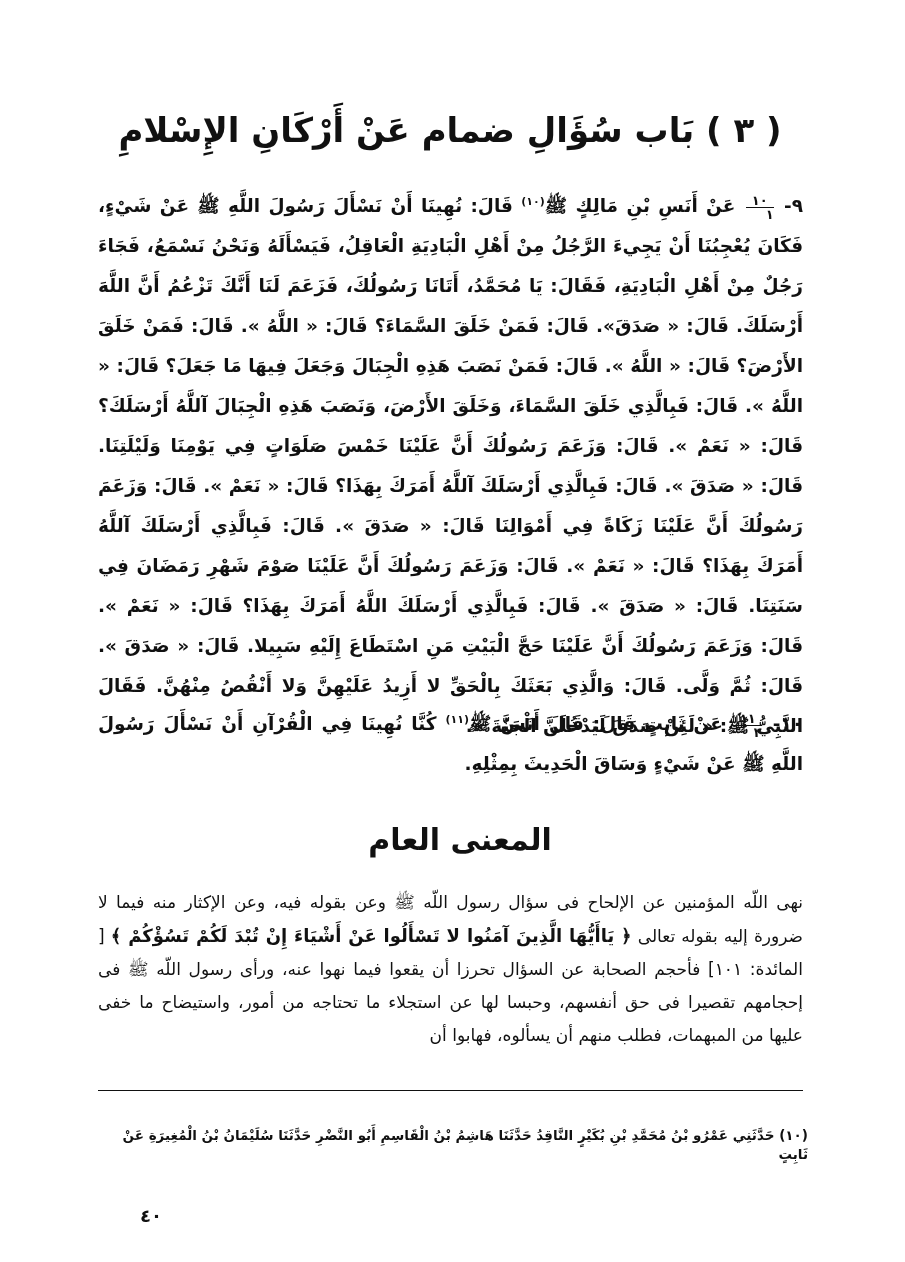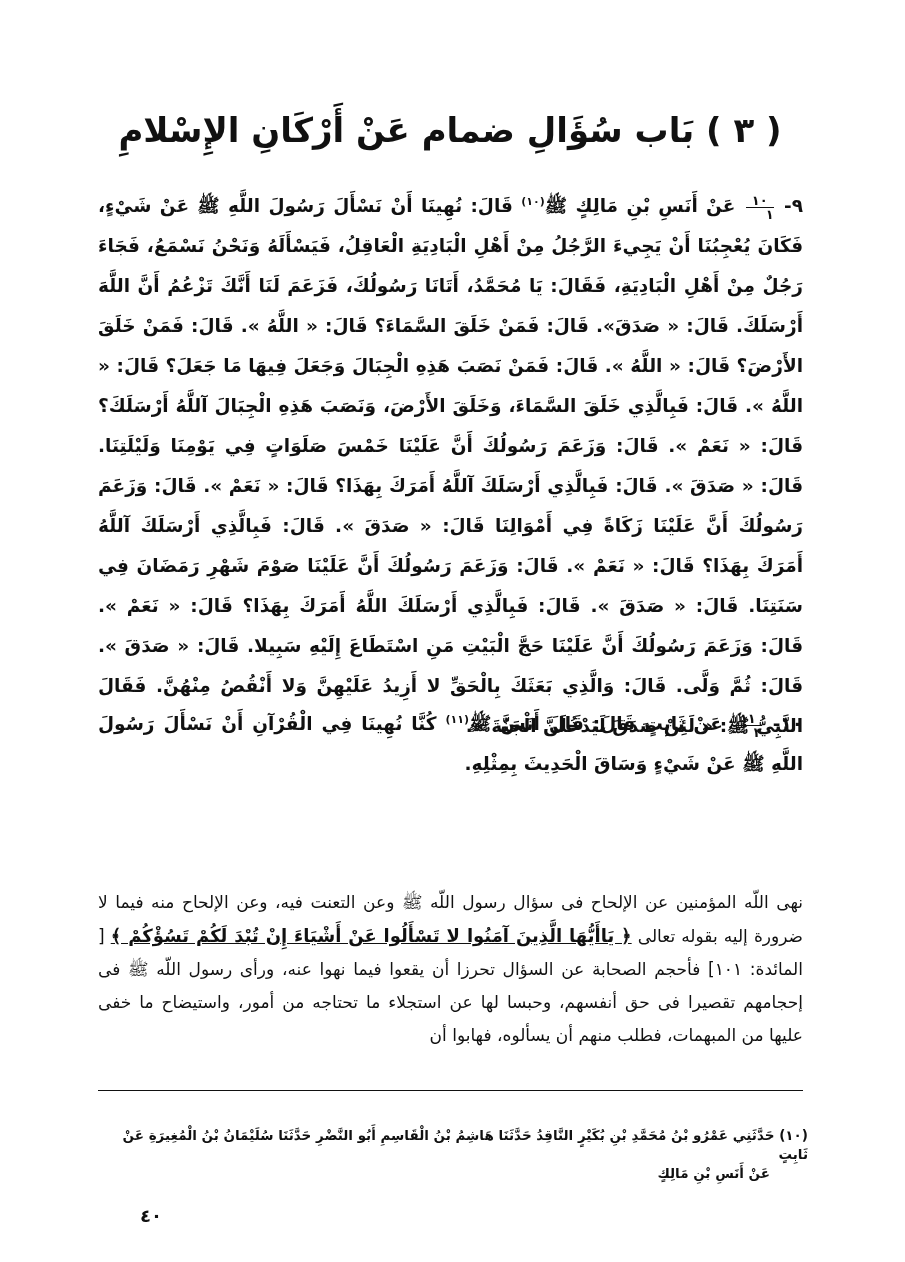--- a/index.html
+++ b/index.html
@@ -29,21 +29,21 @@
   .sup { font-size: 11px; vertical-align: super; font-weight: bold; }
   .section-title {
     position: absolute; left: 300px; top: 815px; width: 320px; text-align: center;
     direction: rtl; font-size: 30px; font-weight: bold; line-height: 50px;
   }
   .commentary {
     position: absolute; left: 98px; top: 886px; width: 705px; direction: rtl;
     text-align: justify; text-align-last: right;
     font-family: "DejaVu Sans", sans-serif; font-size: 17px; line-height: 33px;
   }
-  .commentary .quran { font-weight: bold; font-size: 18px; text-decoration: underline; }
+  .commentary .quran { font-weight: bold; font-size: 18px; }
   .rule {
     position: absolute; left: 98px; top: 1090px; width: 705px; height: 0;
     border-top: 1.5px solid #111;
   }
   .footnotes {
     position: absolute; left: 98px; top: 1098px; width: 710px; direction: rtl;
     font-size: 13.5px; font-weight: bold; line-height: 19px;
   }
   .footnote { text-align: right; margin-top: 28px; }
   .footnote .cont { display: block; padding-right: 38px; }
@@ -71,32 +71,32 @@
   <div class="hadith hadith-2">
     <span class="num">١٠-</span>
     <span class="frac">
       <span class="top">١١</span>
       <span class="bot">٢</span>
     </span>
     <span>عَنْ ثَابِتٍ قَالَ: قَالَ أَنَسٌ ﷺ</span><span class="sup">(١١)</span>
     <span>كُنَّا نُهِينَا فِي الْقُرْآنِ أَنْ نَسْأَلَ رَسُولَ اللَّهِ ﷺ عَنْ شَيْءٍ وَسَاقَ الْحَدِيثَ بِمِثْلِهِ.</span>
   </div>
 
+  <div class="section-title">المعنى العام</div>
 
   <div class="commentary">
-    <span>نهى اللّه المؤمنين عن الإلحاح فى سؤال رسول اللّه ﷺ وعن التعنت فيه، وعن الإلحاح منه فيما لا ضرورة إليه بقوله تعالى</span>
+    <span>نهى اللّه المؤمنين عن الإلحاح فى سؤال رسول اللّه ﷺ وعن بقوله فيه، وعن الإكثار منه فيما لا ضرورة إليه بقوله تعالى</span>
     <span class="quran">﴿ يَاأَيُّهَا الَّذِينَ آمَنُوا لا تَسْأَلُوا عَنْ أَشْيَاءَ إِنْ تُبْدَ لَكُمْ تَسُؤْكُمْ ﴾</span>
     <span>[ المائدة: ١٠١]</span>
     <span>فأحجم الصحابة عن السؤال تحرزا أن يقعوا فيما نهوا عنه، ورأى رسول اللّه ﷺ فى إحجامهم تقصيرا فى حق أنفسهم، وحبسا لها عن استجلاء ما تحتاجه من أمور، واستيضاح ما خفى عليها من المبهمات، فطلب منهم أن يسألوه، فهابوا أن</span>
   </div>
 
   <div class="rule"></div>
 
   <div class="footnotes">
     <div class="footnote">
       <span>(١٠)</span>
       <span>حَدَّثَنِي عَمْرُو بْنُ مُحَمَّدِ بْنِ بُكَيْرٍ النَّاقِدُ حَدَّثَنَا هَاشِمُ بْنُ الْقَاسِمِ أَبُو النَّضْرِ حَدَّثَنَا سُلَيْمَانُ بْنُ الْمُغِيرَةِ عَنْ ثَابِتٍ</span>
-      <span class="cont">عَنْ أَنَسِ بْنِ مَالِكٍ</span>
     </div>
   </div>
 
   <div class="page-number">٤٠</div>
 </div>
 
 </body></html>

